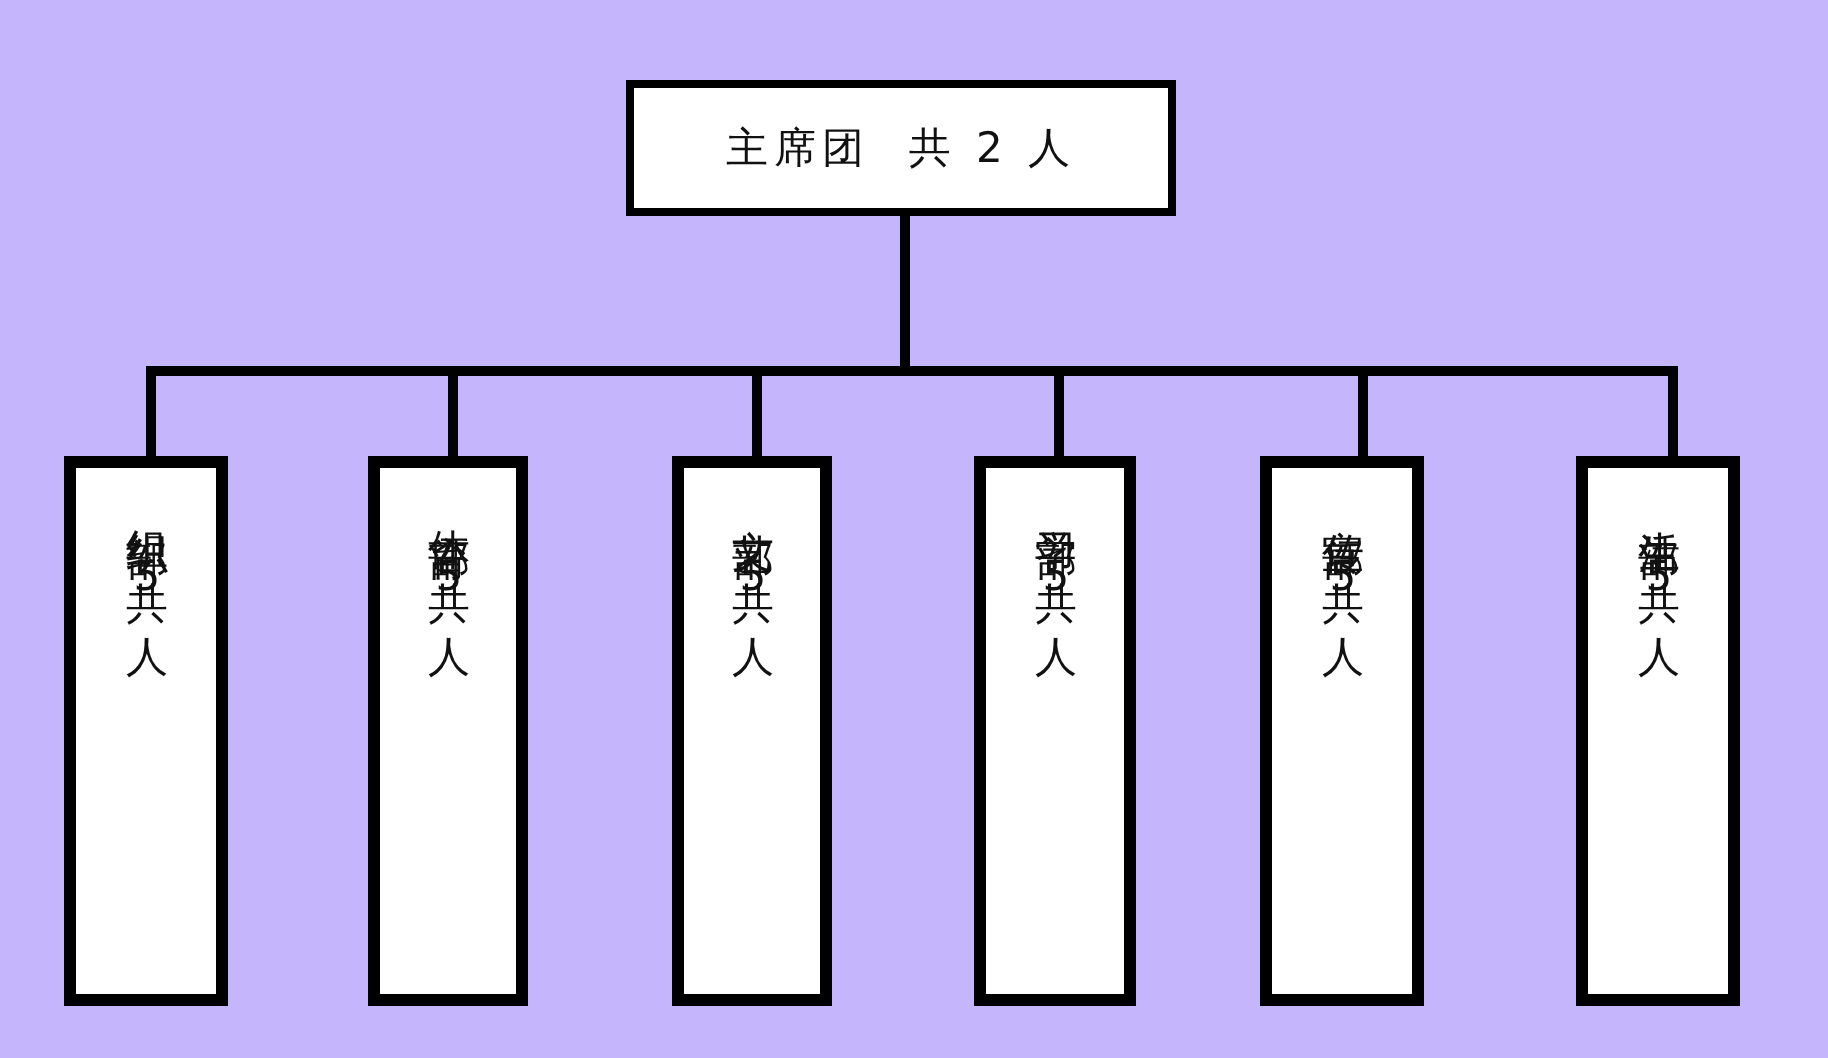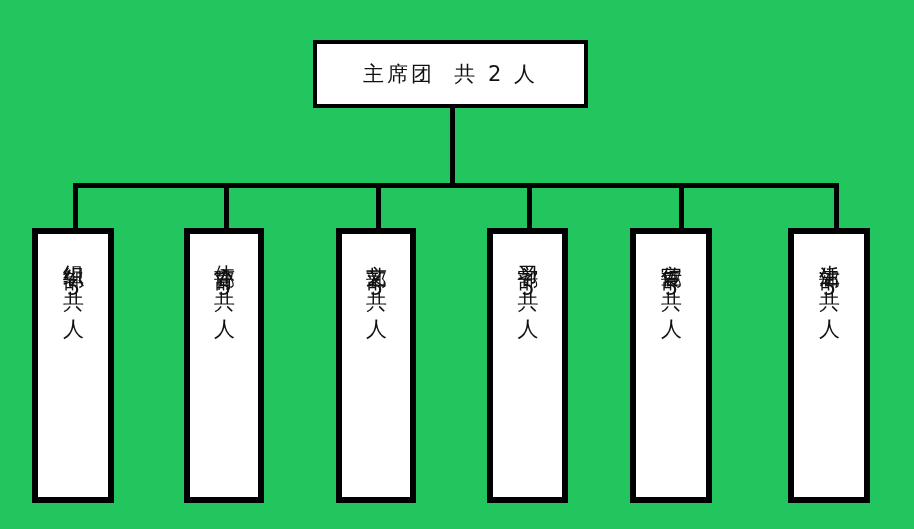--- a/index.html
+++ b/index.html
@@ -4,21 +4,21 @@
 <style>
   html, body {
     margin: 0;
     padding: 0;
     background: #ffffff;
   }
   #canvas {
     position: relative;
     width: 914px;
     height: 529px;
-    background: #22c55e;
+    background: #c4b5fd;
     overflow: hidden;
     font-family: "DejaVu Sans", "Liberation Sans", sans-serif;
   }
 
   
   .root-box {
     position: absolute;
     left: 313px;
     top: 40px;
     width: 275px;

